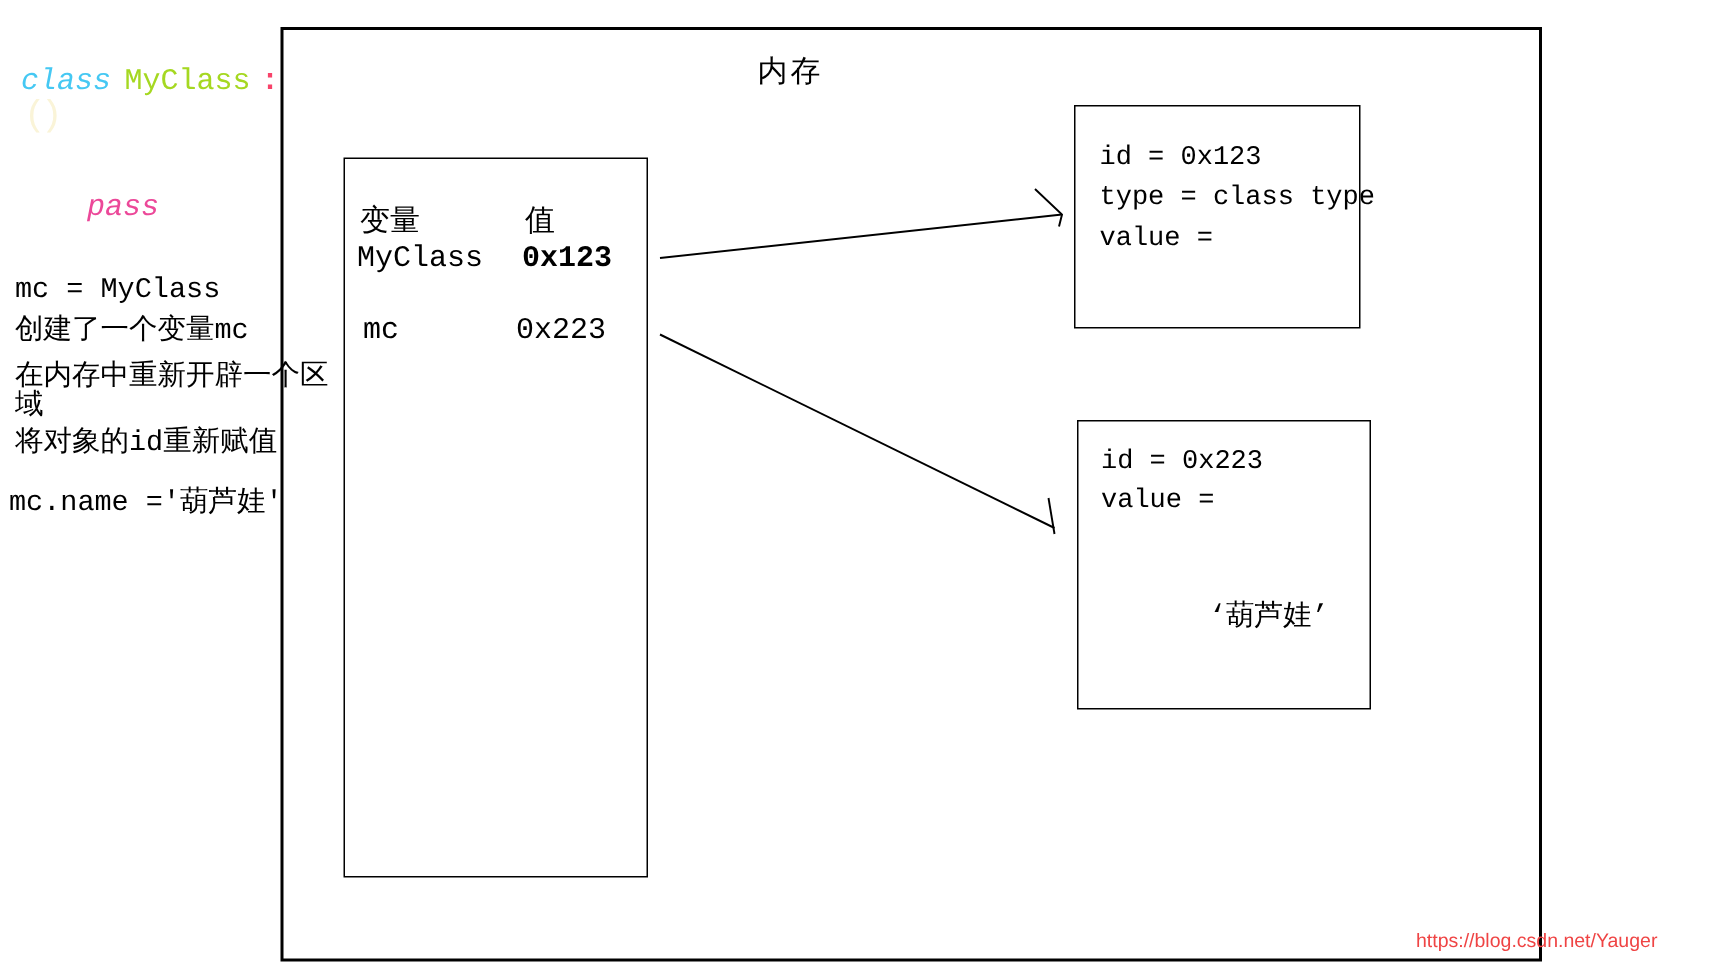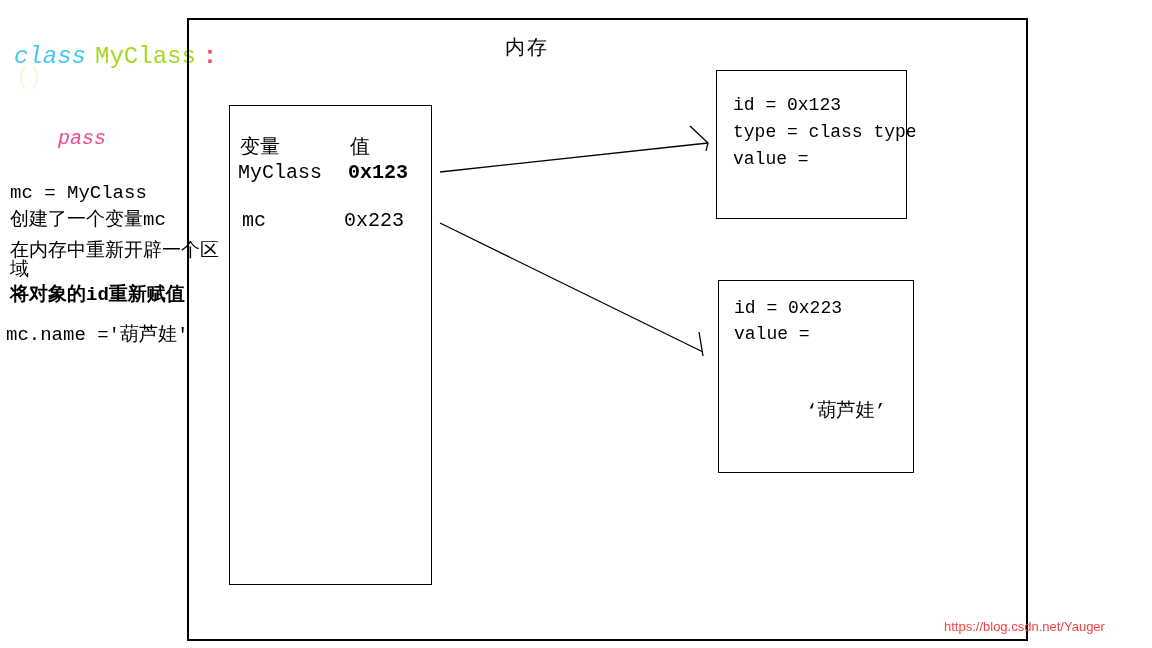--- a/index.html
+++ b/index.html
@@ -26,32 +26,32 @@
     background: transparent;
   }
   .obj-box { border: 1.5px solid #000000; }
   .obj-box-1 { left: 716px; top: 70px;  width: 191px; height: 149px; }
   .obj-box-2 { left: 718px; top: 280px; width: 196px; height: 193px; }
 
   
   .mem-title { left: 505px; top: 34px; font-size: 20px; letter-spacing: 2px; }
 
   
-  .code-line1 { left: 14px; top: 43px; font-size: 24px; }
+  .code-line1 { left: 14px; top: 43px; font-size: 20px; }
   .kw    { color: #45c8f3; font-style: italic; }
   .cls   { color: #a5d821; margin-left: 9px; }
   .colon { color: #f8436a; margin-left: 7px; font-weight: bold; }
   .parens { left: 16px; top: 64px; font-size: 24px; color: #faf4d8; letter-spacing: -3px; }
   .pass-line { left: 58px; top: 127px; font-size: 20px; color: #ec4899; font-style: italic; }
   .note { font-size: 19px; }
   .note-0 { left: 10px; top: 182px; }
   .note-1 { left: 10px; top: 206px; }
   .note-2 { left: 10px; top: 237px; z-index: 3; }
   .note-3 { left: 10px; top: 256px; }
-  .note-4 { left: 10px; top: 281px; z-index: 3; font-weight: bold; }
+  .note-4 { left: 10px; top: 281px; z-index: 3; }
   .assign-line { left: 6px; top: 321px; font-size: 19px; }
 
   
   .tbl-hdr { font-size: 20px; }
   .hdr-var { left: 240px; top: 133px; }
   .hdr-val { left: 350px; top: 133px; }
   .cell { font-size: 20px; }
   .cell-r0-name { left: 238px; top: 161px; }
   .cell-r0-val  { left: 348px; top: 161px; font-weight: bold; }
   .cell-r1-name { left: 242px; top: 209px; }

